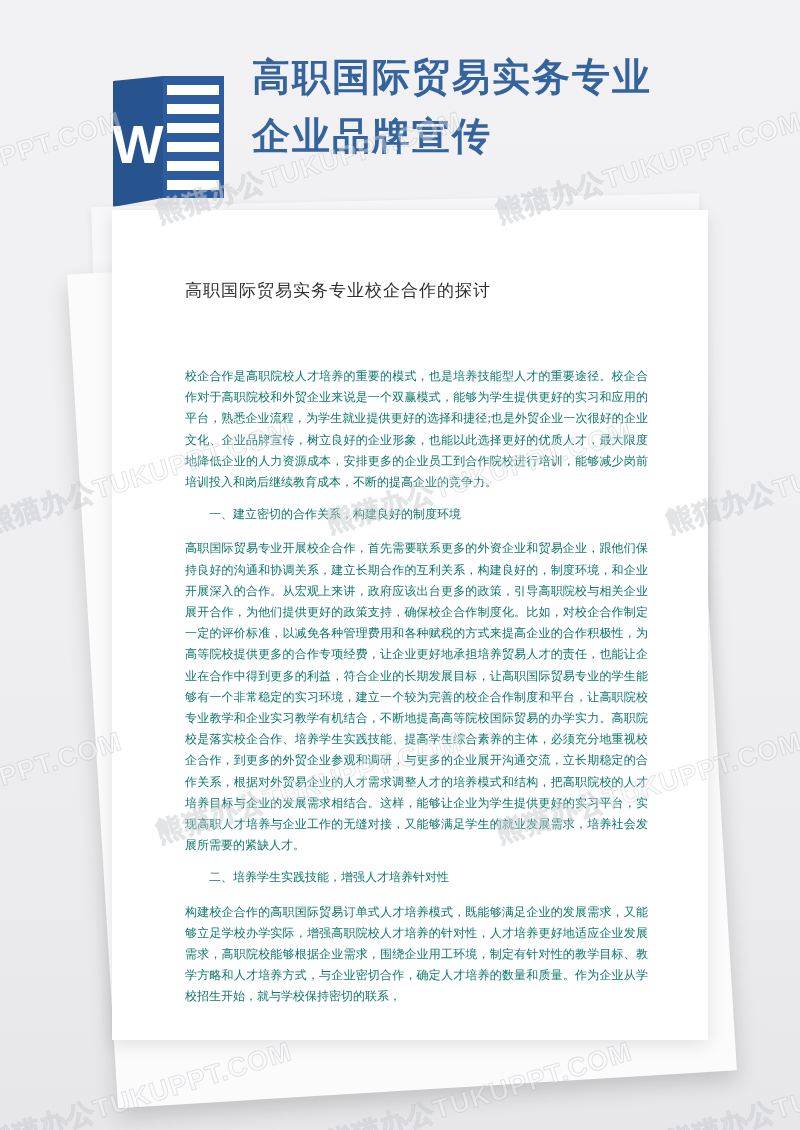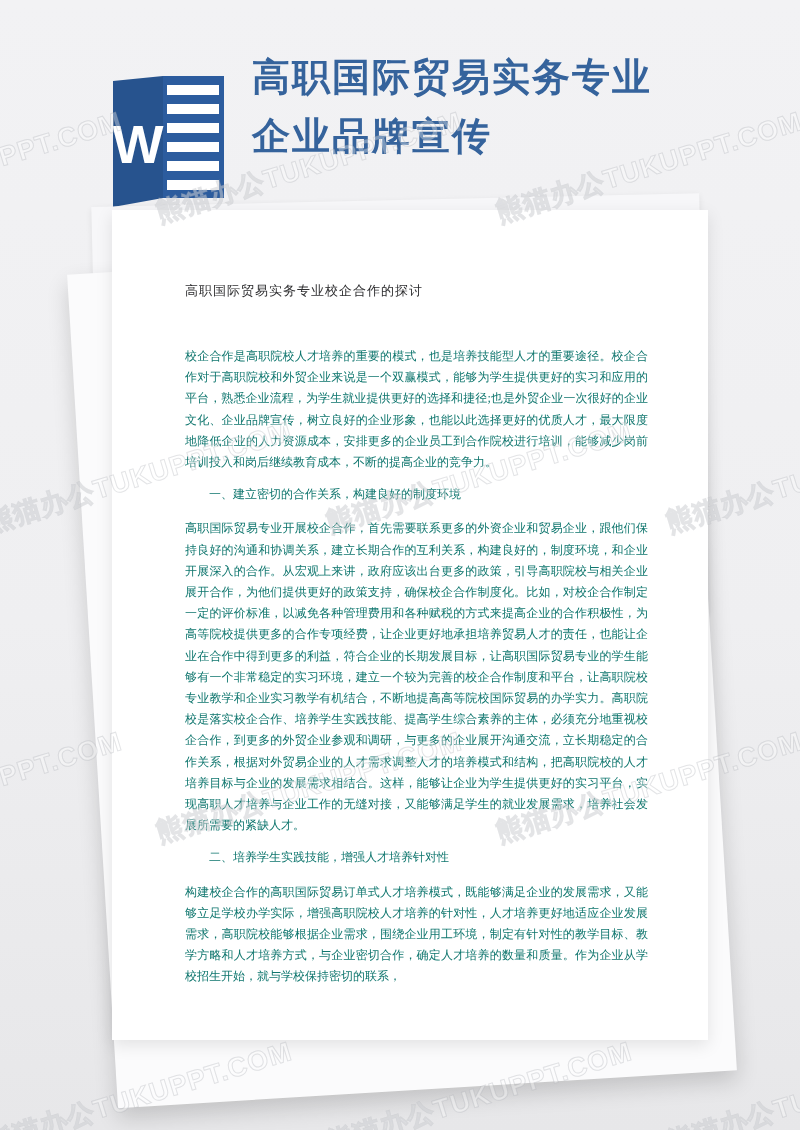--- a/index.html
+++ b/index.html
@@ -36,22 +36,22 @@
     box-shadow: 0 10px 22px rgba(0,0,0,0.16);
   }
   .doc-page {
     position: absolute; left: 112px; top: 210px; width: 596px; height: 830px;
     background: #ffffff;
     box-shadow: 0 5px 16px rgba(0,0,0,0.10);
     overflow: hidden;
   }
   .doc-inner { padding: 70px 60px 0 73px; }
   .doc-title {
-    font-size: 13px; line-height: 22px; color: #2e2e30;
-    letter-spacing: 1px; margin: 0 0 44px 0; font-weight: 400;
+    font-size: 17px; line-height: 22px; color: #2e2e30;
+    letter-spacing: 1px; margin: 0 0 64px 0; font-weight: 400;
   }
   .para, .heading {
     font-size: 12px; line-height: 21.2px; color: #0f766e;
     text-align: justify; margin: 0 0 10px 0;
   }
   .heading { text-indent: 2em; margin: 11px 0 13px 0; text-align: left; }
 
   
   .watermark-layer { position: absolute; left: 0; top: 0; width: 800px; height: 1130px; pointer-events: none; z-index: 50; }
   .wm {

